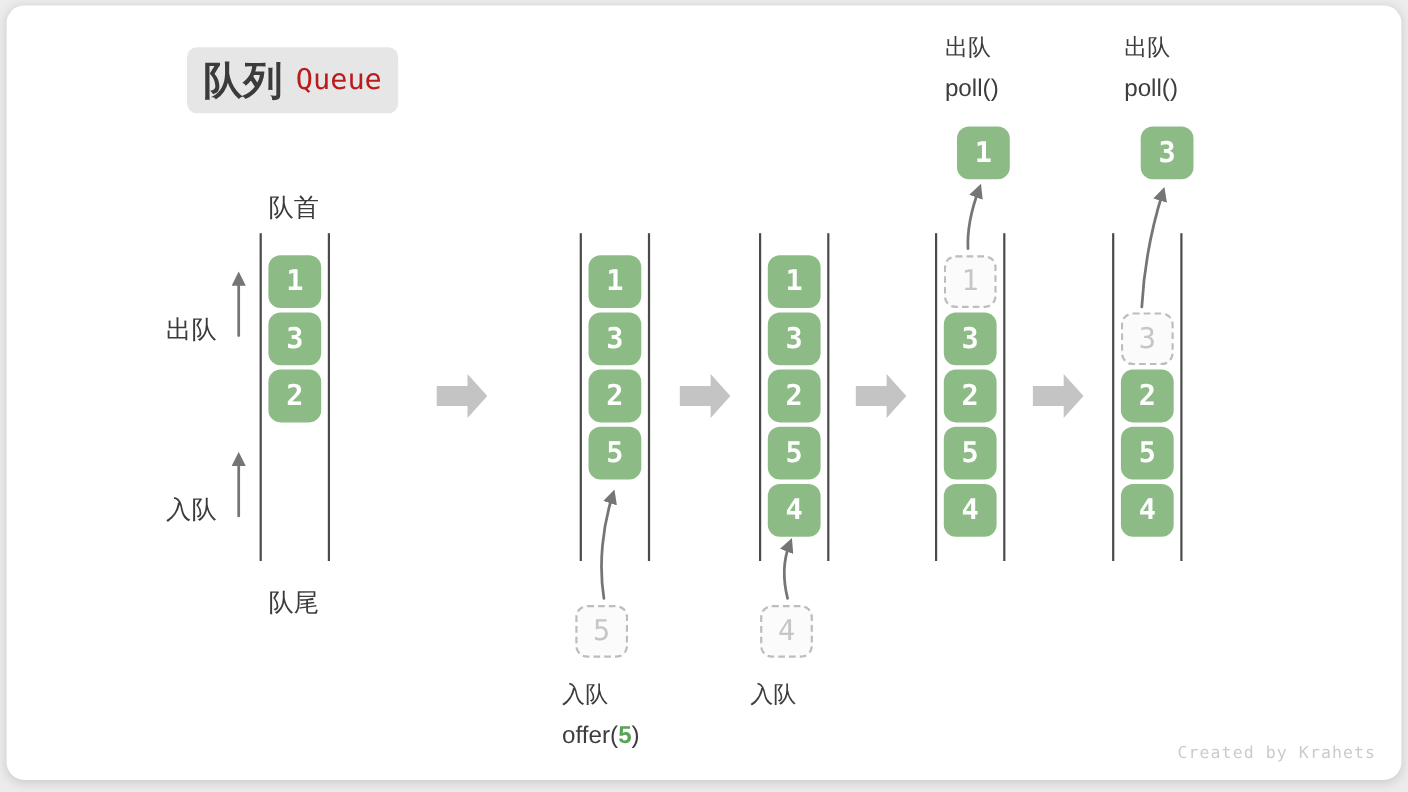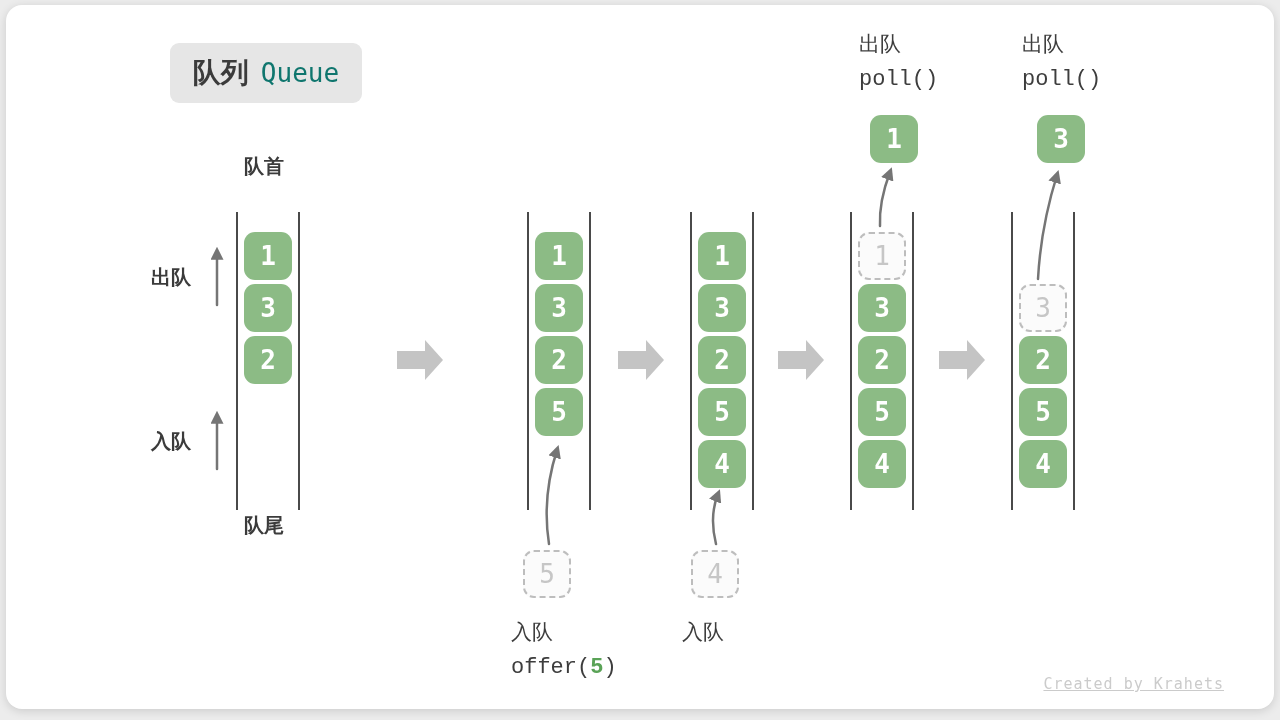--- a/index.html
+++ b/index.html
@@ -4,35 +4,35 @@
 <style>
   html,body{margin:0;padding:0;background:#ececec;}
   #stage{position:relative;width:1280px;height:720px;overflow:hidden;
          font-family:"Liberation Sans",sans-serif;}
   #card{position:absolute;left:6px;top:5px;width:1268px;height:704px;background:#ffffff;
         border-radius:16px;box-shadow:0 2px 10px rgba(0,0,0,.14);}
   .abs{position:absolute;}
   #arrow-layer{position:absolute;left:0;top:0;pointer-events:none;}
   #title-box{left:170px;top:43px;width:192px;height:60px;background:var(--title-bg,#e6e6e6);
              border-radius:9px;display:flex;align-items:center;justify-content:center;gap:12px;}
-  #title-zh{font-size:28px;font-weight:bold;color:var(--label-text,#3b3b3b);}
-  #title-en{font-family:"DejaVu Sans Mono",monospace;font-size:26px;color:#0f766e;}
-  .side-label{font-size:20px;font-weight:bold;color:var(--label-text,#3b3b3b);white-space:nowrap;}
+  #title-zh{font-size:36px;font-weight:bold;color:var(--label-text,#3b3b3b);}
+  #title-en{font-family:"DejaVu Sans Mono",monospace;font-size:26px;color:#b91c1c;}
+  .side-label{font-size:23px;font-weight:normal;color:var(--label-text,#3b3b3b);white-space:nowrap;margin-top:20px;}
   .wall{position:absolute;width:2px;background:var(--wall,#4a4a4a);}
   .qbox{position:absolute;width:48px;height:48px;border-radius:11px;display:flex;align-items:center;
         justify-content:center;font-family:"DejaVu Sans Mono",monospace;font-size:26px;}
   .qbox.solid{background:var(--box-green,#8cbb85);color:var(--box-text,#ffffff);font-weight:bold;}
   .qbox.dashed{background:#fbfbfb;border:2px dashed var(--dashed-border,#bdbdbd);
                color:var(--dashed-text,#c6c6c6);box-sizing:border-box;}
   .step-header,.step-caption{position:absolute;line-height:36px;white-space:nowrap;text-align:left;}
   .zh-line{font-size:21px;color:#3d3d3d;}
-  .code-line{font-family:Liberation Mono, monospace;font-size:22px;color:#3d3d3d;}
+  .code-line{font-family:Liberation Sans, sans-serif;font-size:22px;color:#3d3d3d;}
   .code-line .arg{color:var(--green-accent,#5aa357);font-weight:bold;}
-  #watermark{right:56px;top:675px;font-family:"DejaVu Sans Mono",monospace;font-size:15px;
-             color:var(--watermark,#cbcbcb);letter-spacing:1px;text-decoration:underline;}
+  #watermark{right:29px;top:675px;font-family:"DejaVu Sans Mono",monospace;font-size:15px;
+             color:var(--watermark,#cbcbcb);letter-spacing:1px;}
 </style>
 </head>
 <body>
 
 <div id="stage">
   <div id="card"></div>
 
   <svg id="arrow-layer" width="1280" height="720" viewBox="0 0 1280 720">
     <defs>
       <marker id="ah" viewBox="0 0 10 10" refX="6" refY="5" markerWidth="5.2" markerHeight="5.2" orient="auto">

